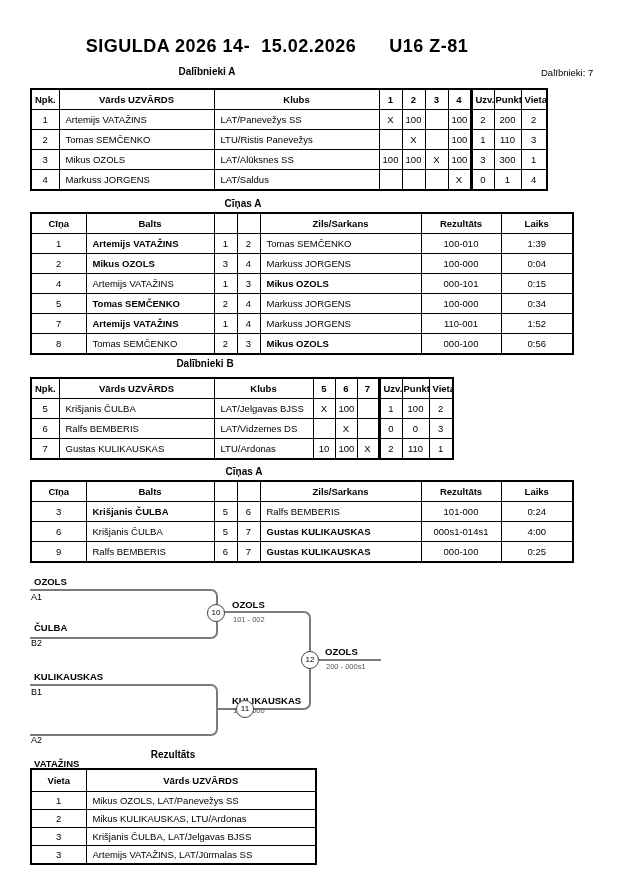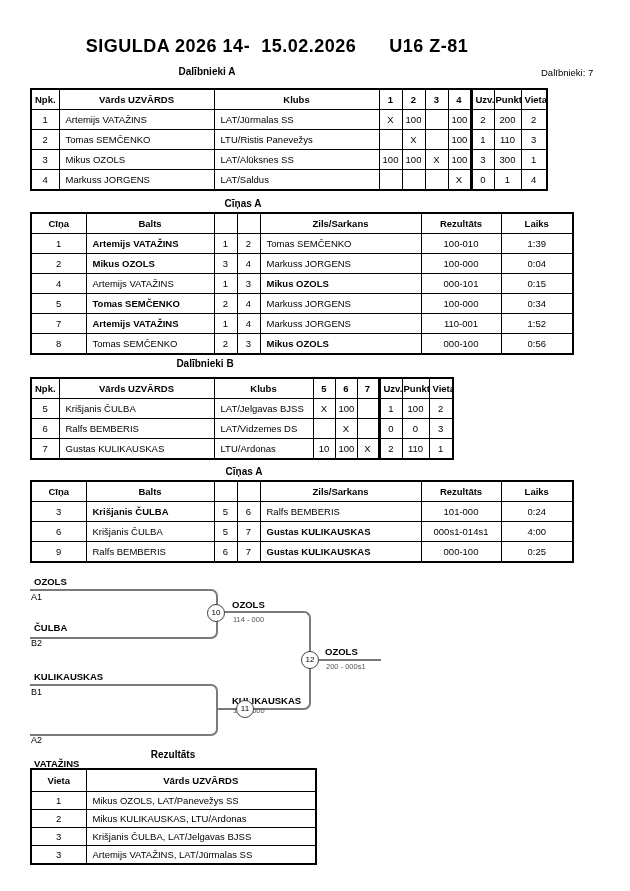--- a/index.html
+++ b/index.html
@@ -76,21 +76,21 @@
       <th>2</th>
       <th>3</th>
       <th>4</th>
       <th class="thl">Uzv.</th>
       <th style="padding:0 1px;">Punkti</th>
       <th>Vieta</th>
     </tr>
     <tr>
       <td>1</td>
       <td class="l">Artemijs VATAŽINS</td>
-      <td class="l">LAT/Jūrmalas SS</td>
+      <td class="l">LAT/Panevežys SS</td>
       <td>X</td>
       <td>100</td>
       <td></td>
       <td>100</td>
       <td class="thl">2</td>
       <td>200</td>
       <td>2</td>
     </tr>
     <tr>
       <td>2</td>
@@ -336,21 +336,21 @@
     <div class="bk-name" style="left:34px; top:758px;">VATAŽINS</div>
     <div class="bk-seed" style="left:31px; top:735px;">A2</div>
     <div class="pair" style="left:30px; top:684px; width:186px; height:48px;"></div>
 
     <div class="conn-down" style="left:216px; top:611px; width:93px; height:49px;"></div>
     <div class="conn-up" style="left:216px; top:660px; width:93px; height:48px;"></div>
     <div class="hline" style="left:309px; top:659px; width:72px;"></div>
 
     <div class="bk-circle" style="left:207px; top:604px;">10</div>
     <div class="bk-name" style="left:232px; top:599px;">OZOLS</div>
-    <div class="bk-score" style="left:233px; top:615px;">114 - 000</div>
+    <div class="bk-score" style="left:233px; top:615px;">101 - 002</div>
 
     <div class="bk-circle" style="left:220px; top:700px;margin-left:16px;">11</div>
     <div class="bk-name" style="left:232px; top:695px;">KULIKAUSKAS</div>
     <div class="bk-score" style="left:233px; top:706px;">102 - 000</div>
 
     <div class="bk-circle" style="left:301px; top:651px;">12</div>
     <div class="bk-name" style="left:325px; top:646px;">OZOLS</div>
     <div class="bk-score" style="left:326px; top:662px;">200 - 000s1</div>
   </div>
 

